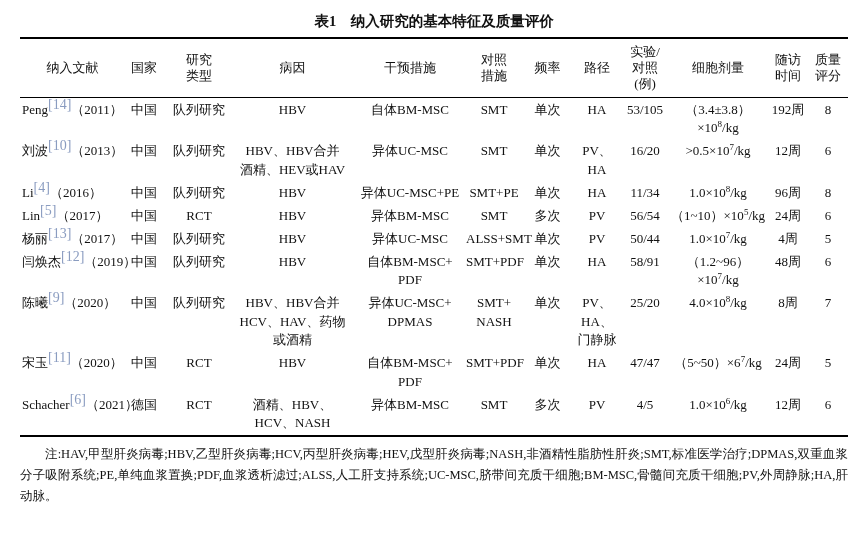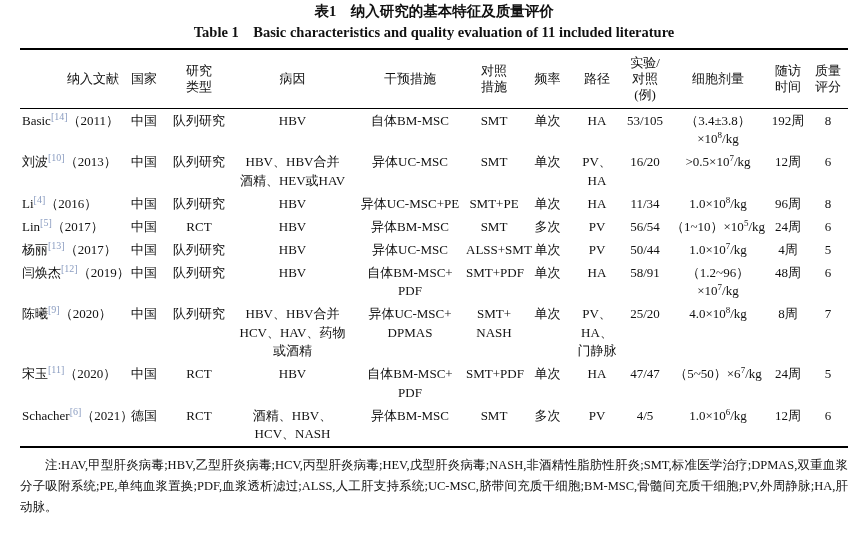--- a/index.html
+++ b/index.html
@@ -1,45 +1,44 @@
 <!DOCTYPE html>
 <html><head>
 <meta charset="utf-8">
 <style>
   html,body{margin:0;padding:0;background:#ffffff;width:868px;height:558px;overflow:hidden;}
   body{font-family:"Liberation Serif","DejaVu Serif",serif;color:#111;}
-  .page{width:868px;height:558px;box-sizing:border-box;padding:2px 20px 0 20px;}
+  .page{width:868px;height:558px;box-sizing:border-box;padding:12px 20px 0 20px;}
 
   .titles{text-align:center;line-height:18px;margin-bottom:7px;}
   .title-zh{font-weight:bold;font-size:14.5px;}
   .title-en{font-weight:bold;font-size:14.5px;margin-top:3px;}
 
   table.datatable{border-collapse:collapse;table-layout:fixed;width:828px;
     border-top:2px solid #000;border-bottom:2px solid #000;font-size:13px;}
   thead th{border-bottom:1.5px solid #000;font-weight:normal;font-size:13px;
     line-height:16px;padding:5px 1px;text-align:center;vertical-align:middle;
     white-space:pre-line;}
-  thead th.c-study{text-align:right;padding-left:6px;}
+  thead th.c-study{text-align:center;padding-left:6px;}
   tbody td{vertical-align:top;text-align:center;padding:2.5px 1px 2px 1px;
     line-height:18.5px;white-space:pre-line;}
   tbody td.c-study{text-align:left;padding-left:2px;white-space:nowrap;}
-  sup.refsup{color:#8a9cc0;font-size:10px;line-height:0;}
+  sup.refsup{color:#8a9cc0;font-size:14px;line-height:0;}
   sup.expsup{font-size:9px;line-height:0;}
 
   .note{font-size:12.5px;line-height:21px;margin-top:7px;text-align:justify;
     text-indent:2em;}
 </style>
 </head>
 <body>
 
 <div class="page">
 
   <div class="titles">
     <div class="title-zh">表1　纳入研究的基本特征及质量评价</div>
-    <div class="title-en">Table 1　Basic characteristics and quality evaluation of 11 included literature</div>
   </div>
 
   <table class="datatable">
     <colgroup>
       <col style="width:100px">
         <col style="width:48px">
         <col style="width:62px">
       <col style="width:125px">
         <col style="width:110px">
         <col style="width:58px">
@@ -67,21 +66,21 @@
 (例)</th>
         <th>细胞剂量</th>
         <th>随访
 时间</th>
         <th>质量
 评分</th>
       </tr>
     </thead>
     <tbody>
         <tr>
-          <td class="c-study"><span>Basic</span><sup class="refsup">[14]</sup><span>（2011）</span></td>
+          <td class="c-study"><span>Peng</span><sup class="refsup">[14]</sup><span>（2011）</span></td>
           <td>中国</td>
           <td>队列研究</td>
           <td>HBV</td>
           <td>自体BM-MSC</td>
           <td>SMT</td>
           <td>单次</td>
           <td>HA</td>
           <td>53/105</td>
           <td><span>（3.4±3.8）
 ×10</span><sup class="expsup">8</sup><span>/kg</span></td>

